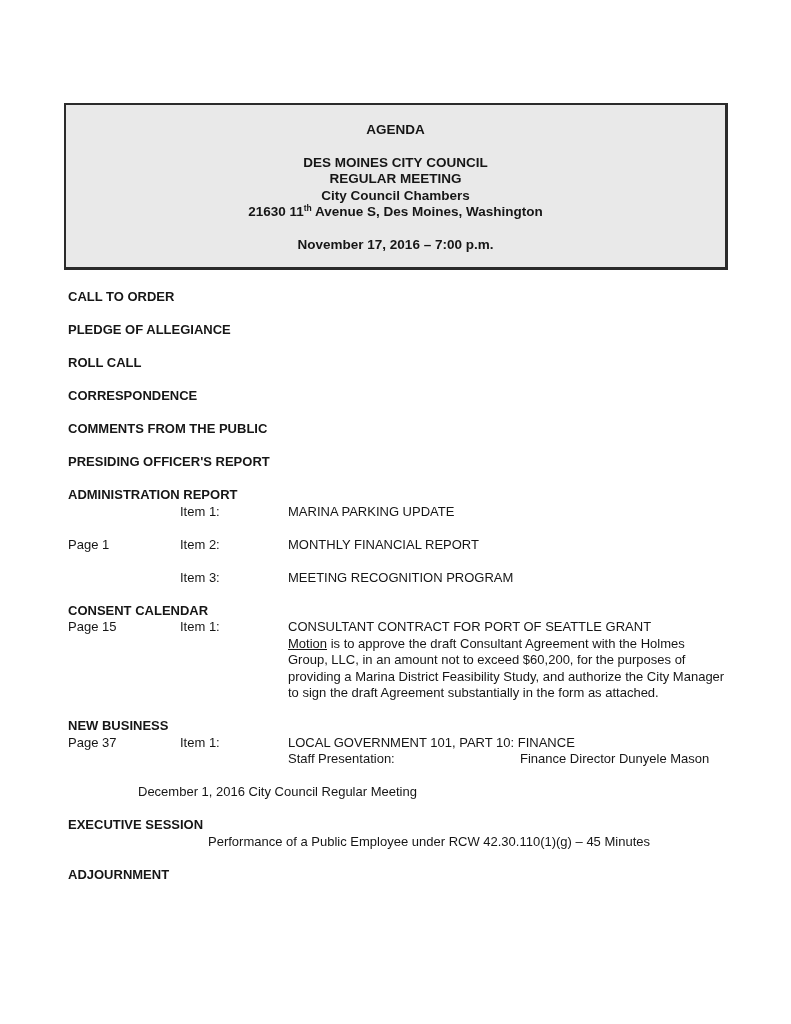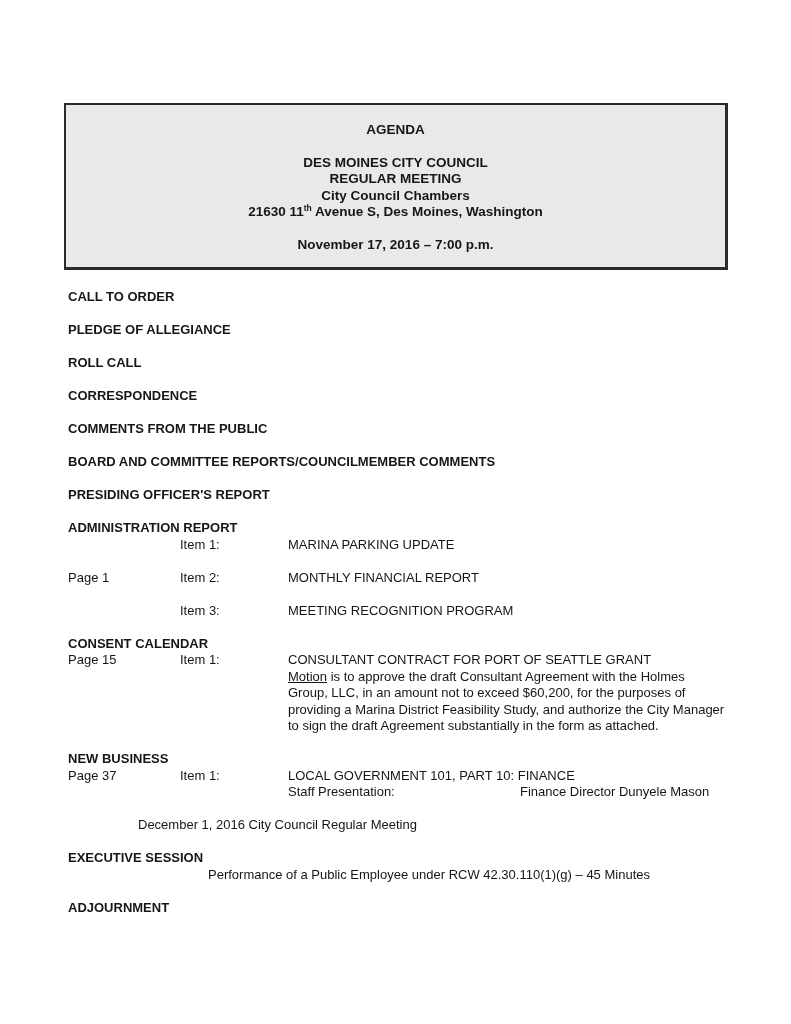--- a/index.html
+++ b/index.html
@@ -86,21 +86,20 @@
     <div class="hb-datetime">November 17, 2016 – 7:00 p.m.</div>
   </div>
 
   <div class="content">
 
     <div class="heading block">CALL TO ORDER</div>
     <div class="heading block">PLEDGE OF ALLEGIANCE</div>
     <div class="heading block">ROLL CALL</div>
     <div class="heading block">CORRESPONDENCE</div>
     <div class="heading block">COMMENTS FROM THE PUBLIC</div>
-    <div class="heading block">BOARD AND COMMITTEE REPORTS/COUNCILMEMBER COMMENTS</div>
     <div class="heading block">PRESIDING OFFICER'S REPORT</div>
 
     <div class="heading">ADMINISTRATION REPORT</div>
     <div class="row block">
       <span class="cell"></span>
       <span class="cell">Item 1:</span>
       <span class="cell">MARINA PARKING UPDATE</span>
     </div>
     <div class="row block">
       <span class="cell">Page 1</span>

